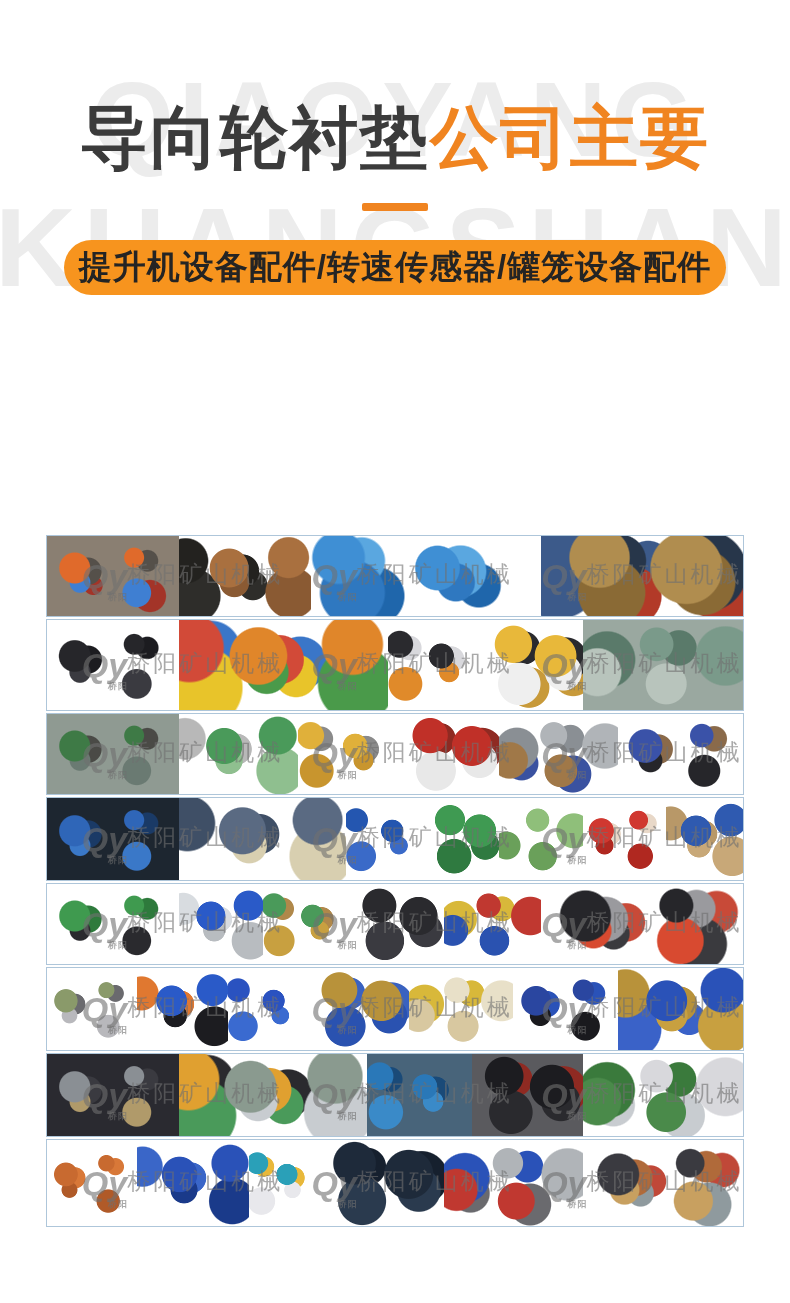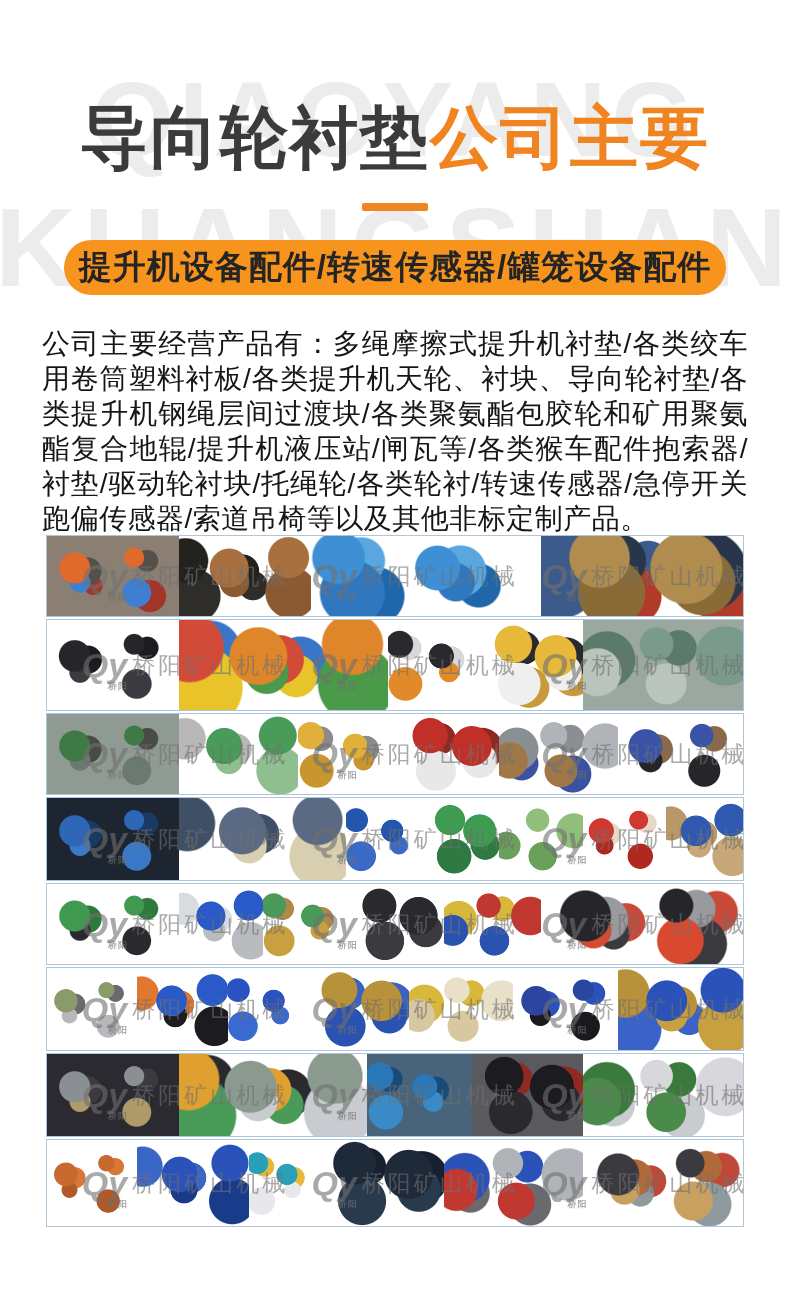--- a/index.html
+++ b/index.html
@@ -24,39 +24,38 @@
   
   .intro{position:absolute;top:326px;left:42px;width:706px;margin:0;
          font-size:28px;line-height:35px;color:#161616;text-align:justify;
          letter-spacing:0.5px;}
   
   .grid{position:absolute;top:535px;left:46px;width:698px;}
   .g-row{position:relative;display:flex;border:1px solid var(--frame,#AEC6DA);
          margin-bottom:2px;overflow:hidden;background:#fff;}
   .g-cell{height:100%;flex-shrink:0;}
   .wmchip{position:absolute;top:50%;transform:translateY(-50%);
-          display:flex;align-items:center;gap:5px;color:rgba(112,112,112,0.60);
+          display:flex;color:rgba(112,112,112,0.60);
           pointer-events:none;white-space:nowrap;}
   .wm-logo{font-size:34px;font-weight:bold;font-style:italic;line-height:1;position:relative;}
   .wm-logo-sub{position:absolute;left:58%;bottom:-9px;font-size:9px;font-style:normal;letter-spacing:1px;}
   .wm-text{font-size:23px;letter-spacing:3px;}
 </style>
 </head>
 <body>
 
 <div class="page" style="--title-dark: #3B3B3B; --accent: #F08420; --banner-bg: #F7941E; --banner-text: #242424; --wm-color: #ECECEC; --frame: #AEC6DA;">
   <header class="hero">
     <div class="wm wm1">QIAOYANG</div>
     <div class="wm wm2">KUANGSHAN</div>
     <h1 class="title"><span class="t-dark">导向轮衬垫</span><span class="t-orange">公司主要</span></h1>
     <div class="dash"></div>
     <div class="banner">提升机设备配件/转速传感器/罐笼设备配件</div>
   </header>
 
-  <p class="intro">公司主要经营产品有：多绳摩擦式提升机衬垫/各类绞车用卷筒塑料衬板/各类提升机天轮、衬块、导向轮衬垫/各类提升机钢绳层间过渡块/各类聚氨酯包胶轮和矿用聚氨酯复合地辊/提升机液压站/闸瓦等/各类猴车配件抱索器/衬垫/驱动轮衬块/托绳轮/各类轮衬/转速传感器/急停开关跑偏传感器/索道吊椅等以及其他非标定制产品。</p>
 
   <div class="grid" id="grid">
       <div class="g-row" style="height: 80px;">
         <div class="g-cell" style="width: 19%; background-image: radial-gradient(circle at 21% 40%, rgb(224, 106, 43) 0px, rgb(224, 106, 43) 13%, rgba(0, 0, 0, 0) 14%), radial-gradient(circle at 66% 27%, rgb(224, 106, 43) 0px, rgb(224, 106, 43) 9%, rgba(0, 0, 0, 0) 10%), radial-gradient(circle at 68% 71%, rgb(63, 127, 210) 0px, rgb(63, 127, 210) 13%, rgba(0, 0, 0, 0) 14%), radial-gradient(circle at 25% 58%, rgb(63, 127, 210) 0px, rgb(63, 127, 210) 9%, rgba(0, 0, 0, 0) 10%), radial-gradient(circle at 31% 44%, rgb(85, 80, 74) 0px, rgb(85, 80, 74) 13%, rgba(0, 0, 0, 0) 14%), radial-gradient(circle at 76% 31%, rgb(85, 80, 74) 0px, rgb(85, 80, 74) 9%, rgba(0, 0, 0, 0) 10%), radial-gradient(circle at 78% 75%, rgb(163, 52, 40) 0px, rgb(163, 52, 40) 13%, rgba(0, 0, 0, 0) 14%), radial-gradient(circle at 35% 62%, rgb(163, 52, 40) 0px, rgb(163, 52, 40) 9%, rgba(0, 0, 0, 0) 10%); background-color: rgb(138, 127, 114);"></div>
         <div class="g-cell" style="width: 19%; background-image: radial-gradient(circle at 38% 40%, rgb(169, 112, 63) 0px, rgb(169, 112, 63) 20%, rgba(0, 0, 0, 0) 21%), radial-gradient(circle at 83% 27%, rgb(169, 112, 63) 0px, rgb(169, 112, 63) 16%, rgba(0, 0, 0, 0) 17%), radial-gradient(circle at 85% 71%, rgb(138, 90, 51) 0px, rgb(138, 90, 51) 20%, rgba(0, 0, 0, 0) 21%), radial-gradient(circle at 42% 58%, rgb(138, 90, 51) 0px, rgb(138, 90, 51) 16%, rgba(0, 0, 0, 0) 17%), radial-gradient(circle at 48% 44%, rgb(35, 34, 31) 0px, rgb(35, 34, 31) 20%, rgba(0, 0, 0, 0) 21%), radial-gradient(circle at 5% 31%, rgb(35, 34, 31) 0px, rgb(35, 34, 31) 16%, rgba(0, 0, 0, 0) 17%), radial-gradient(circle at 11% 75%, rgb(46, 45, 42) 0px, rgb(46, 45, 42) 20%, rgba(0, 0, 0, 0) 21%), radial-gradient(circle at 56% 62%, rgb(46, 45, 42) 0px, rgb(46, 45, 42) 16%, rgba(0, 0, 0, 0) 17%); background-color: rgb(255, 255, 255);"></div>
         <div class="g-cell" style="width: 33%; background-image: radial-gradient(circle at 55% 40%, rgb(63, 143, 212) 0px, rgb(63, 143, 212) 16%, rgba(0, 0, 0, 0) 17%), radial-gradient(circle at 12% 27%, rgb(63, 143, 212) 0px, rgb(63, 143, 212) 12%, rgba(0, 0, 0, 0) 13%), radial-gradient(circle at 18% 71%, rgb(47, 120, 192) 0px, rgb(47, 120, 192) 16%, rgba(0, 0, 0, 0) 17%), radial-gradient(circle at 63% 58%, rgb(47, 120, 192) 0px, rgb(47, 120, 192) 12%, rgba(0, 0, 0, 0) 13%), radial-gradient(circle at 65% 44%, rgb(90, 167, 224) 0px, rgb(90, 167, 224) 16%, rgba(0, 0, 0, 0) 17%), radial-gradient(circle at 22% 31%, rgb(90, 167, 224) 0px, rgb(90, 167, 224) 12%, rgba(0, 0, 0, 0) 13%), radial-gradient(circle at 28% 75%, rgb(31, 102, 171) 0px, rgb(31, 102, 171) 16%, rgba(0, 0, 0, 0) 17%), radial-gradient(circle at 73% 62%, rgb(31, 102, 171) 0px, rgb(31, 102, 171) 12%, rgba(0, 0, 0, 0) 13%); background-color: rgb(255, 255, 255);"></div>
         <div class="g-cell" style="width: 29%; background-image: radial-gradient(circle at 72% 40%, rgb(176, 141, 79) 0px, rgb(176, 141, 79) 23%, rgba(0, 0, 0, 0) 24%), radial-gradient(circle at 29% 27%, rgb(176, 141, 79) 0px, rgb(176, 141, 79) 19%, rgba(0, 0, 0, 0) 20%), radial-gradient(circle at 35% 71%, rgb(138, 106, 53) 0px, rgb(138, 106, 53) 23%, rgba(0, 0, 0, 0) 24%), radial-gradient(circle at 80% 58%, rgb(138, 106, 53) 0px, rgb(138, 106, 53) 19%, rgba(0, 0, 0, 0) 20%), radial-gradient(circle at 82% 44%, rgb(39, 54, 74) 0px, rgb(39, 54, 74) 23%, rgba(0, 0, 0, 0) 24%), radial-gradient(circle at 39% 31%, rgb(39, 54, 74) 0px, rgb(39, 54, 74) 19%, rgba(0, 0, 0, 0) 20%), radial-gradient(circle at 45% 75%, rgb(178, 58, 40) 0px, rgb(178, 58, 40) 23%, rgba(0, 0, 0, 0) 24%), radial-gradient(circle at 90% 62%, rgb(178, 58, 40) 0px, rgb(178, 58, 40) 19%, rgba(0, 0, 0, 0) 20%), radial-gradient(circle at 8% 48%, rgb(60, 90, 138) 0px, rgb(60, 90, 138) 23%, rgba(0, 0, 0, 0) 24%), radial-gradient(circle at 53% 35%, rgb(60, 90, 138) 0px, rgb(60, 90, 138) 19%, rgba(0, 0, 0, 0) 20%); background-color: rgb(255, 255, 255);"></div>
         <span class="wmchip" style="left: 5%;">
           <span class="wm-logo">Qy<span class="wm-logo-sub">桥阳</span></span>
           <span class="wm-text">桥阳矿山机械</span>

